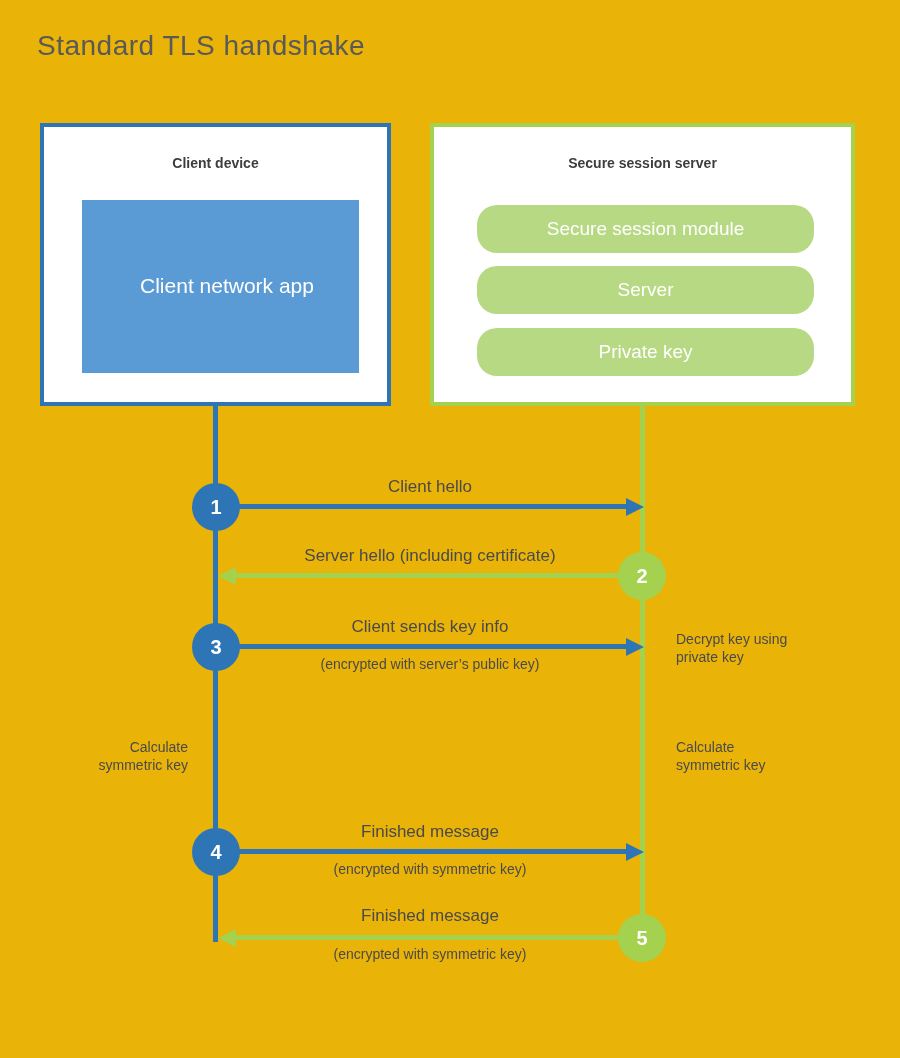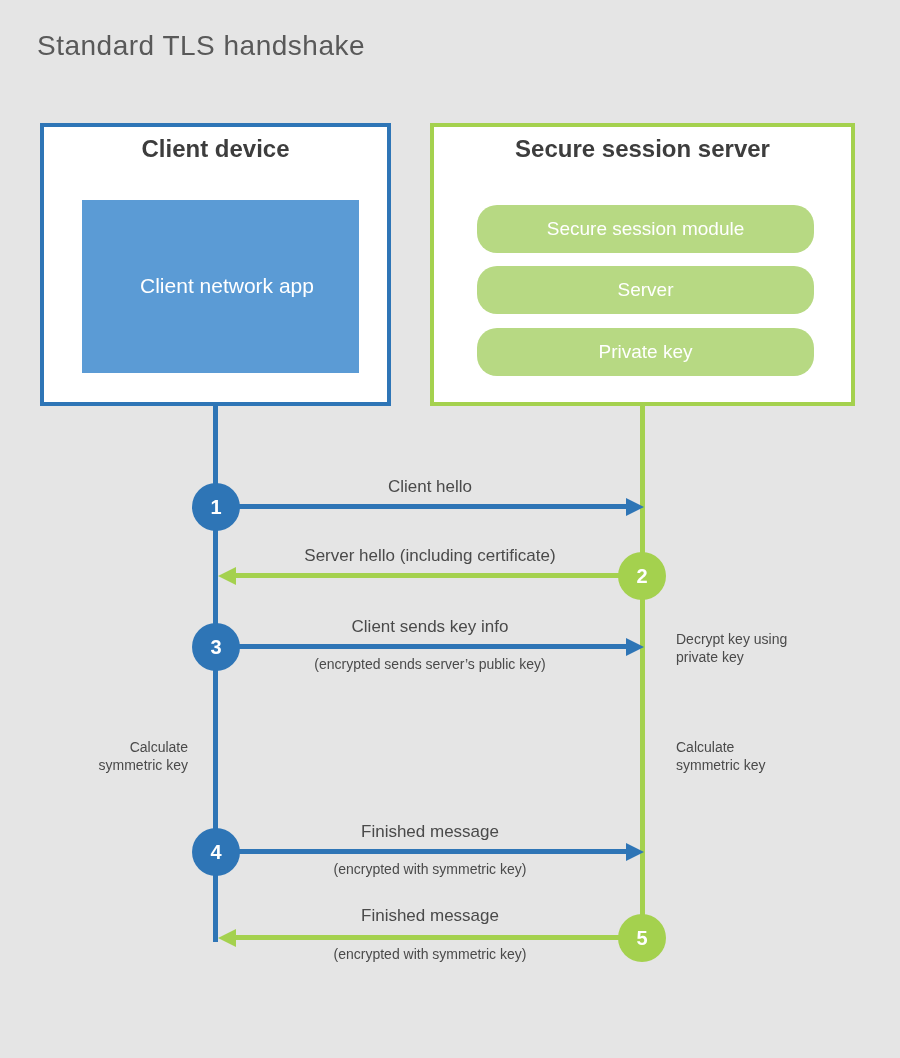--- a/index.html
+++ b/index.html
@@ -5,21 +5,21 @@
   html, body {
     margin: 0;
     padding: 0;
     background: #ffffff;
     font-family: "Liberation Sans", sans-serif;
   }
   .canvas {
     position: relative;
     width: 900px;
     height: 1058px;
-    background: #e5e5e5;
+    background: #eab308;
     overflow: hidden;
   }
   .page-title {
     position: absolute;
     left: 37px;
     top: 30px;
     font-size: 28px;
     font-weight: 300;
     letter-spacing: 0.5px;
     color: var(--title);
@@ -29,23 +29,23 @@
     position: absolute;
     top: 123px;
     height: 275px;
     background: #ffffff;
     border-width: 4px;
     border-style: solid;
   }
   .actor-box.client { left: 40px;  width: 343px; border-color: var(--blue); }
   .actor-box.server { left: 430px; width: 417px; border-color: var(--green); }
   .actor-heading {
-    margin-top: 8px;
-    text-align: center;
-    font-size: 24px;
+    margin-top: 28px;
+    text-align: center;
+    font-size: 14px;
     font-weight: bold;
     color: var(--heading);
   }
   .client-module {
     position: absolute;
     left: 38px;
     top: 73px;
     width: 277px;
     height: 173px;
     background: var(--blue-light);
@@ -178,21 +178,21 @@
   <div class="step-circle blue" style="left:192px; top:483px">1</div>
 
   <div class="msg-label" style="top:546px">Server hello (including certificate)</div>
   <div class="arrow-bar green" style="left:236px; top:573px; width:406px"></div>
   <div class="arrow-head left green" style="left:218px; top:567px"></div>
   <div class="step-circle green" style="left:618px; top:552px">2</div>
 
   <div class="msg-label" style="top:617px">Client sends key info</div>
   <div class="arrow-bar blue" style="left:216px; top:644px; width:410px"></div>
   <div class="arrow-head right blue" style="left:626px; top:638px"></div>
-  <div class="msg-sub" style="top:656px">(encrypted sends server’s public key)</div>
+  <div class="msg-sub" style="top:656px">(encrypted with server’s public key)</div>
   <div class="step-circle blue" style="left:192px; top:623px">3</div>
   <div class="side-note decrypt">Decrypt key using
 private key</div>
 
   <div class="side-note calc-left">Calculate
 symmetric key</div>
   <div class="side-note calc-right">Calculate
 symmetric key</div>
 
   <div class="msg-label" style="top:822px">Finished message</div>

